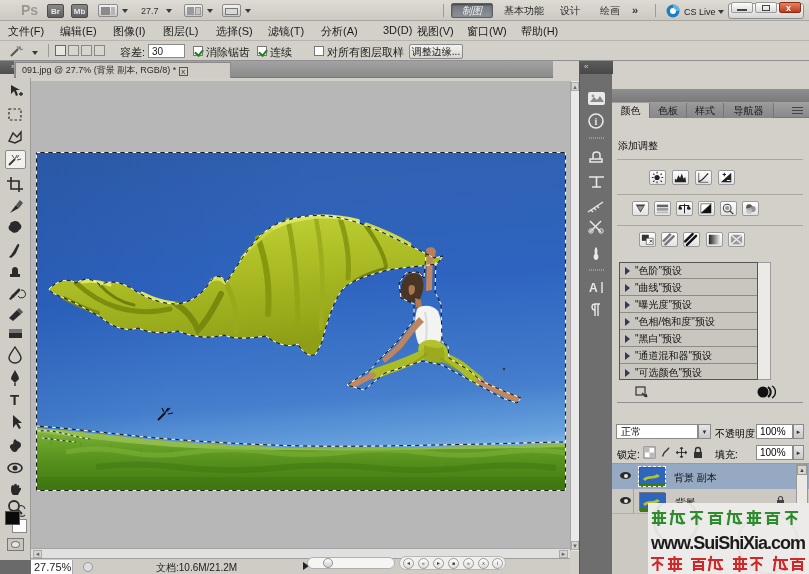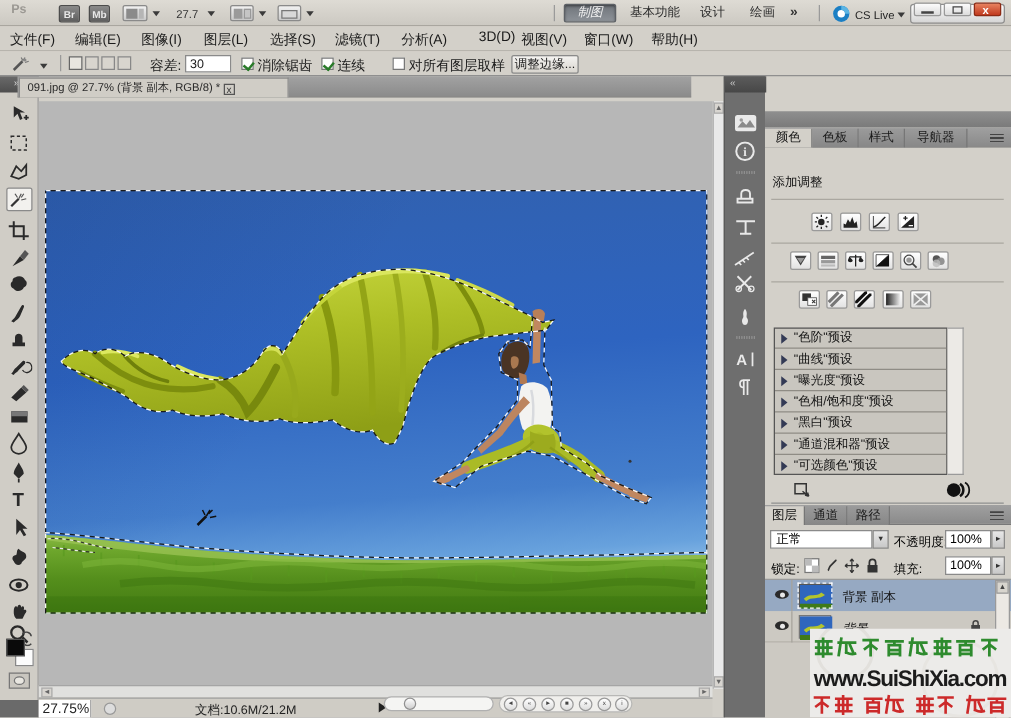--- a/index.html
+++ b/index.html
@@ -1,20 +1,20 @@
 <!DOCTYPE html>
 <html><head><meta charset="utf-8">
 <style>
 *{margin:0;padding:0;box-sizing:border-box;}
 html,body{width:809px;height:574px;overflow:hidden;}
 body{font-family:"Liberation Sans",sans-serif;background:#d3d0c9;position:relative;}
 .abs{position:absolute;}
 
 #titlebar{left:0;top:0;width:809px;height:21px;background:linear-gradient(#dedbd4,#ccc9c2);border-bottom:1px solid #a9a69f;}
-.pslogo{left:9px;top:2px;font-size:10px;font-weight:bold;color:#9b9893;text-align:right;}
+.pslogo{left:21px;top:2px;font-size:14px;font-weight:bold;color:#9b9893;text-align:right;}
 .tbbtn{top:4px;width:17px;height:14px;background:linear-gradient(#8a8a8a,#5f5f5f);border:1px solid #4c4c4c;border-radius:2px;color:#e8e8e8;font-size:8px;font-weight:bold;text-align:center;line-height:13px;}
 .tbico{top:4px;height:13px;background:linear-gradient(#f2f2f2,#c9c9c9);border:1px solid #8a8a8a;border-radius:2px;}
 .darr{top:9px;width:0;height:0;border-left:3px solid transparent;border-right:3px solid transparent;border-top:4px solid #3a3a3a;}
 .ttxt{top:6px;font-size:9px;color:#333;}
 .wsbtn{top:3px;height:15px;font-size:10px;color:#2b2b2b;text-align:center;}
 .wsactive{background:linear-gradient(#70757b,#8d9298);border:1px solid #5c6065;border-radius:2px;color:#f2f2f2;box-shadow:inset 0 1px 2px rgba(0,0,0,.45);}
 .vsep{top:4px;width:1px;height:13px;background:#9a9a9a;}
 
 #winbtns{left:728px;top:3px;width:76px;height:16px;background:linear-gradient(#fdfdfd,#d5d5d5);border:1px solid #8e8e8e;border-radius:3px;}
 .wb{top:2px;width:22px;height:11px;border:1px solid #9a9a9a;border-radius:2px;background:linear-gradient(#fcfcfc,#dcdcdc);}
@@ -540,26 +540,20 @@
         <rect x="2" y="2" width="9" height="8" fill="none" stroke="#333" stroke-width="1.2"></rect>
         <path d="M8 8 l5 4 M13 12 l-3-1 M13 12 l-1-3" stroke="#333" stroke-width="1.2" fill="none"></path>
       </svg>
   <svg class="abs" style="left:143px;top:296px;" width="22" height="14" viewBox="0 0 22 14">
         <circle cx="8" cy="7" r="5.5" fill="#111"></circle>
         <path d="M13 2 a6 6 0 0 1 0 10" fill="none" stroke="#111" stroke-width="2"></path>
         <path d="M17 1 a7 7 0 0 1 0 12" fill="none" stroke="#111" stroke-width="1.4"></path>
       </svg>
   <div class="abs hr" style="top:313px;background:#8f8f8f;"></div>
   </div>
-  <div class="abs tabrow" style="top:315px;">
-    <div class="abs ptab ptabactive" style="left:0;width:32px;">图层</div>
-    <div class="abs ptab" style="left:32px;width:34px;">通道</div>
-    <div class="abs ptab" style="left:66px;width:34px;">路径</div>
-    <div class="abs pmenu"></div>
-  </div>
   <div id="layersbody">
 
   <div class="abs whitebox" style="left:4px;top:335px;width:82px;height:15px;font-size:10px;line-height:14px;padding-left:4px;">正常</div>
   <div class="abs spin" style="left:86px;top:335px;width:13px;height:15px;line-height:14px;">▼</div>
   <div class="abs" style="left:103px;top:338px;font-size:10px;">不透明度:</div>
   <div class="abs whitebox" style="left:144px;top:335px;width:37px;height:15px;font-size:10px;line-height:14px;padding-left:3px;">100%</div>
   <div class="abs spin" style="left:181px;top:335px;width:11px;height:15px;line-height:14px;">►</div>
 
   <div class="abs" style="left:5px;top:359px;font-size:10px;">锁定:</div>
   <svg class="abs" style="left:31px;top:357px;" width="13" height="13" viewBox="0 0 13 13">

